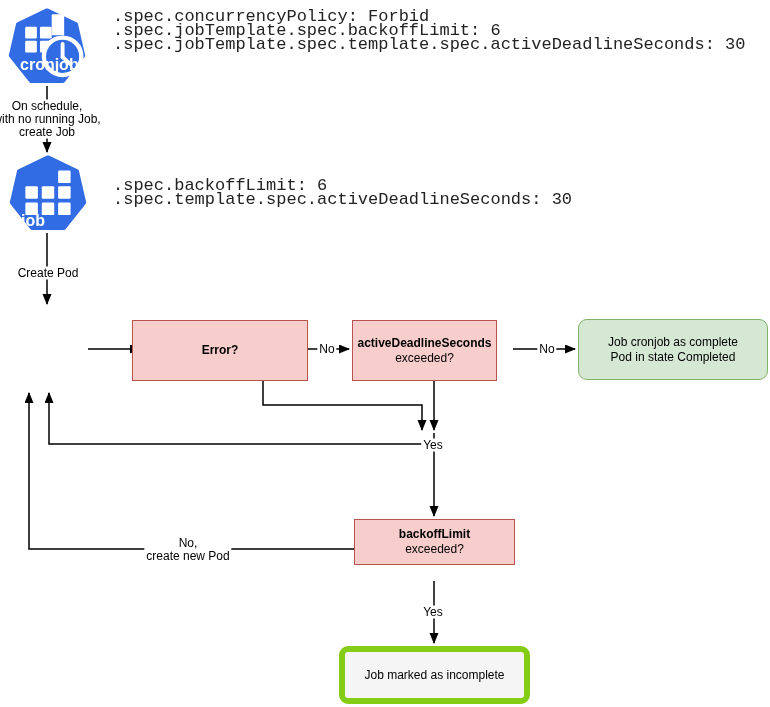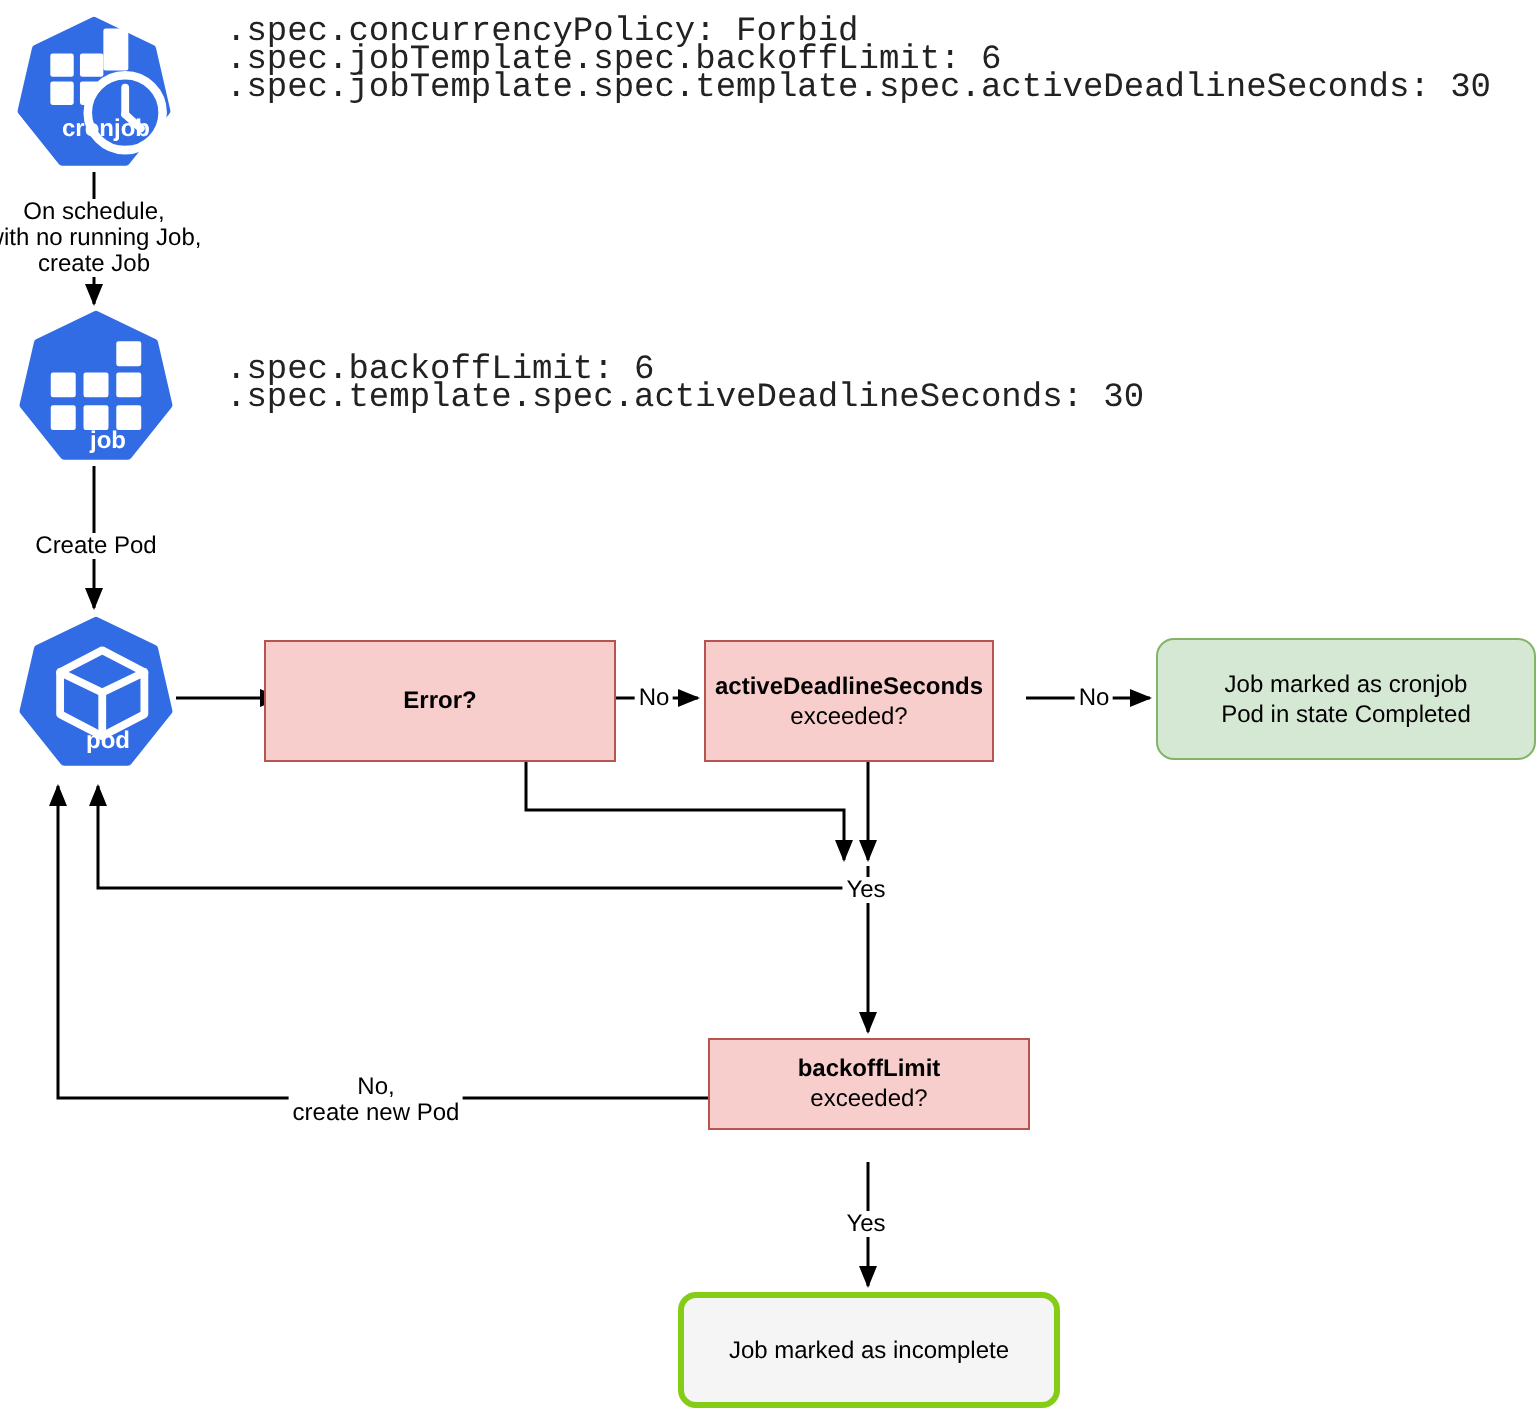--- a/index.html
+++ b/index.html
@@ -6,40 +6,40 @@
   .canvas{
     position:relative;width:770px;height:707px;background:#ffffff;overflow:hidden;
     font-family:"Liberation Sans", sans-serif;color:#000;
   }
   .edges{position:absolute;left:0;top:0;width:770px;height:707px;}
 
   
   .kicon{position:absolute;width:78px;height:78px;}
   .kicon svg{position:absolute;left:0;top:0;width:78px;height:78px;}
   .kicon-label{
-    position:absolute;left:12px;right:0;text-align:center;
-    color:#fff;font-weight:bold;font-size:12px;line-height:13px;
+    position:absolute;left:12px;right:0;text-align:left;
+    color:#fff;font-weight:bold;font-size:16px;line-height:13px;
   }
 
   
   .mono{
     position:absolute;margin:0;
     font-family:"Liberation Mono","DejaVu Sans Mono",monospace;
     font-size:17px;line-height:14px;color:#222;white-space:pre;
   }
 
   
   .box{
     position:absolute;box-sizing:border-box;
     display:flex;flex-direction:column;align-items:center;justify-content:center;
     font-size:12px;line-height:15px;text-align:center;
   }
   .box.pink{background:#F8CECC;border:1px solid #B85450;}
   .box.green{background:#D5E8D4;border:1px solid #82B366;border-radius:9px;}
-  .box.gray{background:#F5F5F5;border:3px solid #84cc16;border-radius:9px;justify-content:center;}
+  .box.gray{background:#F5F5F5;border:6px solid #84cc16;border-radius:9px;justify-content:center;}
   .box-title{font-weight:bold;}
   .box-text{white-space:pre-line;}
 
   
   .edge-label{
     position:absolute;transform:translate(-50%,-50%);
     background:#ffffff;padding:0 2px;
     font-size:12px;line-height:13px;text-align:center;white-space:pre-line;
   }
 </style>
@@ -97,49 +97,38 @@
         <rect x="42" y="40" width="16" height="16" rx="1.5"></rect>
         <rect x="63" y="40" width="16" height="16" rx="1.5"></rect>
         <rect x="21" y="61" width="16" height="16" rx="1.5"></rect>
         <rect x="42" y="61" width="16" height="16" rx="1.5"></rect>
         <rect x="63" y="61" width="16" height="16" rx="1.5"></rect>
       </g>
     </svg>
     <div class="kicon-label" style="top:59px">job</div>
   </div>
 
-  <div class="kicon" style="left:9px;top:308px">
-    <svg viewBox="0 0 100 100">
-      <polygon points="50,3 87.3,21 96.5,61 70.5,93.5 29.5,93.5 3.5,61 12.7,21" fill="#326CE5" stroke="#326CE5" stroke-width="5" stroke-linejoin="round"></polygon>
-      <g fill="none" stroke="#fff" stroke-width="5" stroke-linejoin="round" stroke-linecap="round">
-        <path d="M54,22 L81,36 L81,63 L54,77 L27,63 L27,36 Z"></path>
-        <path d="M27,36 L54,49 L81,36"></path>
-        <path d="M54,49 L54,77"></path>
-      </g>
-    </svg>
-    <div class="kicon-label" style="top:56px">pod</div>
-  </div>
 
   <pre class="mono" style="left:113px;top:10px">.spec.concurrencyPolicy: Forbid
 .spec.jobTemplate.spec.backoffLimit: 6
 .spec.jobTemplate.spec.template.spec.activeDeadlineSeconds: 30</pre>
   <pre class="mono" style="left:113px;top:179px">.spec.backoffLimit: 6
 .spec.template.spec.activeDeadlineSeconds: 30</pre>
 
   <div class="box pink" style="left:132px;top:320px;width:176px;height:61px">
     <div class="box-title">Error?</div>
   </div>
 
   <div class="box pink" style="left:352px;top:320px;width:145px;height:61px">
     <div class="box-title">activeDeadlineSeconds</div>
     <div>exceeded?</div>
   </div>
 
   <div class="box green" style="left:578px;top:319px;width:190px;height:61px">
-    <div class="box-text">Job marked as cronjob
+    <div class="box-text">Job cronjob as complete
 Pod in state Completed</div>
   </div>
 
   <div class="box pink" style="left:354px;top:519px;width:161px;height:46px">
     <div class="box-title">backoffLimit</div>
     <div>exceeded?</div>
   </div>
 
   <div class="box gray" style="left:339px;top:646px;width:191px;height:58px">
     <div class="box-text">Job marked as incomplete</div>

